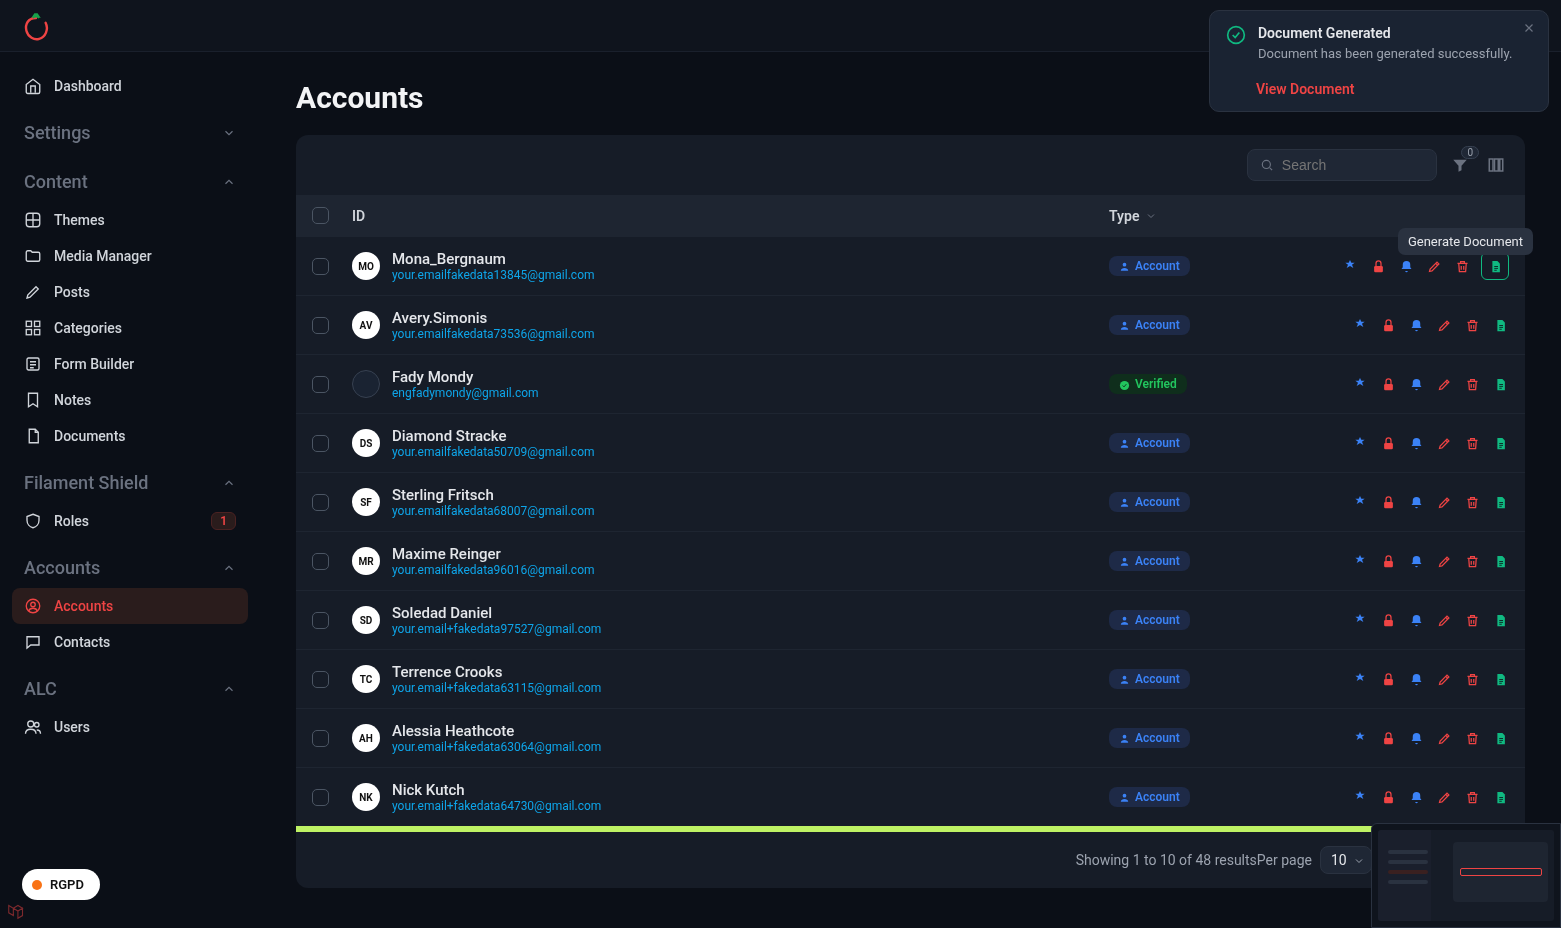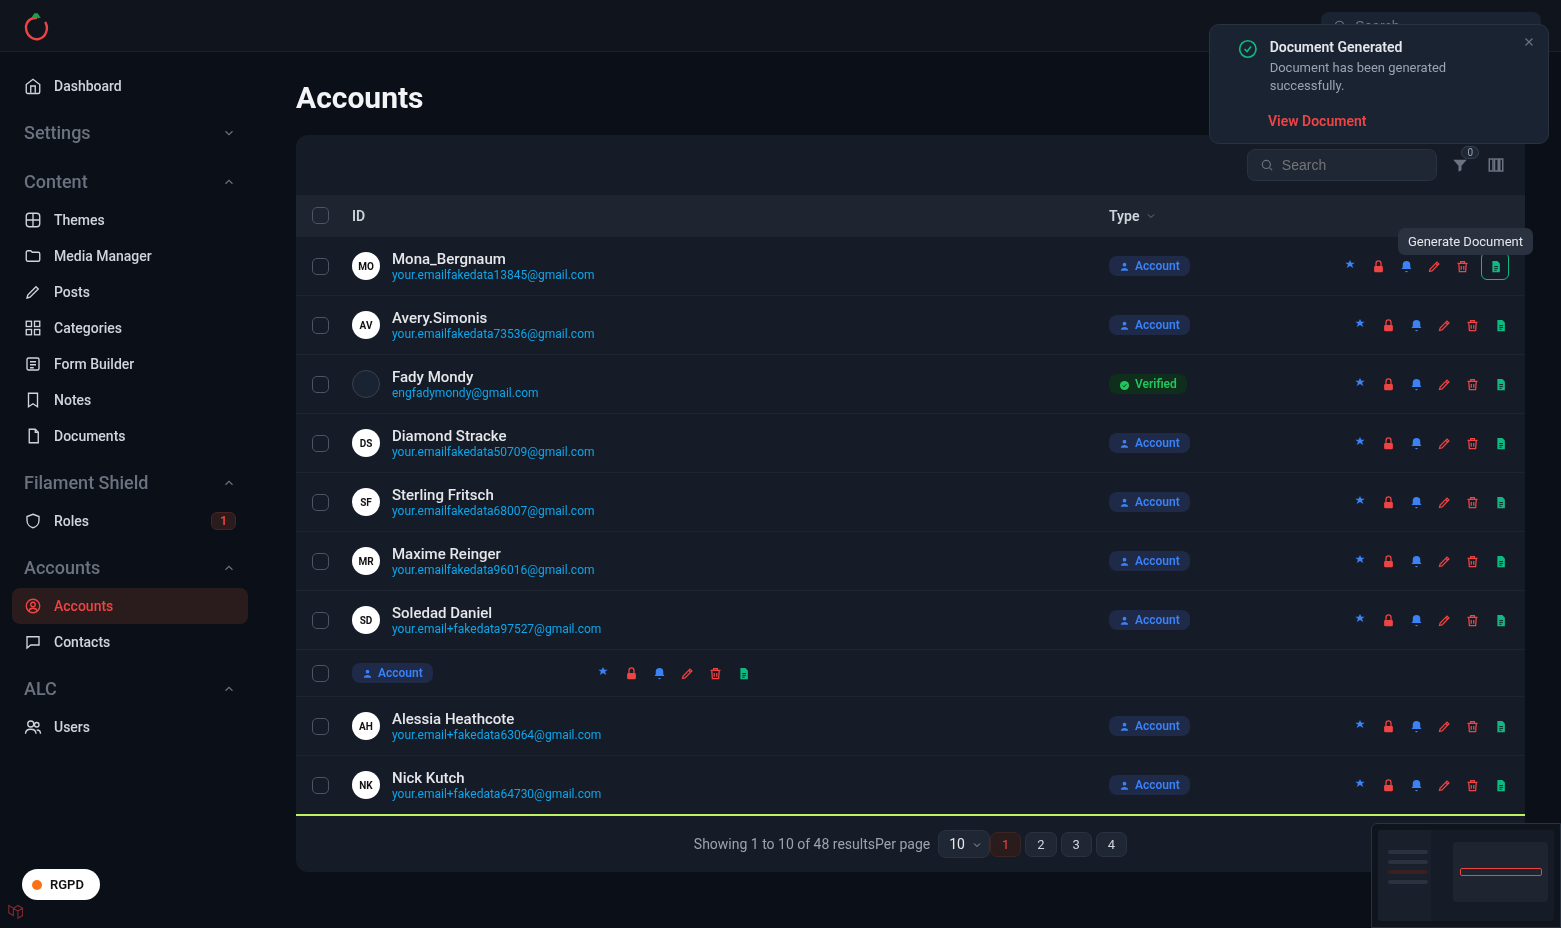--- a/index.html
+++ b/index.html
@@ -36,27 +36,27 @@
 .avatar { width:28px; height:28px; border-radius:50%; background:#fff; color:#111; font-size:10px; font-weight:700; display:flex; align-items:center; justify-content:center; flex-shrink:0; }
 .avatar.dark { background:#1a2332; color:#e5e7eb; border:1px solid #374151; }
 .name-block { display:flex; flex-direction:column; }
 .uname { color:#e5e7eb; font-weight:500; font-size:15px; }
 .uemail { color:#0ea5e9; font-size:12px; }
 .tag { display:inline-flex; align-items:center; gap:5px; padding:3px 10px; border-radius:8px; font-size:12px; font-weight:600; }
 .tag.account { background:#1e2a47; color:#3b82f6; }
 .tag.verified { background:#0f2e1c; color:#22c55e;align-items:flex-end; }
 .row-action { width:18px; height:18px; cursor:pointer; display:flex; align-items:center; justify-content:center; }
 .row-action.highlighted { border:1.5px solid #10b981; border-radius:6px; padding:5px; width:28px; height:28px; }
-.tfoot { display:flex; align-items:center; justify-content:center; padding:14px 16px; color:#9ca3af; font-size:14px; border-top:2px solid #bef264; }
+.tfoot { display:flex; align-items:center; justify-content:flex-end; padding:14px 16px; color:#9ca3af; font-size:14px; border-top:6px solid #bef264; }
 .perpage { display:flex; align-items:center; gap:8px; }
 .select { background:#1f2735; border:1px solid #2a3240; border-radius:8px; padding:5px 24px 5px 10px; color:#e5e7eb; position:relative; }
 .pager { display:flex; gap:4px; }
 .pbtn { background:#1f2735; border:1px solid #2a3240; color:#d1d5db; border-radius:7px; padding:4px 11px; cursor:pointer; font-size:13px; }
 .pbtn.active { color:#ef4444; border-color:#3b2424; background:#2a1c1c; }
-.toast { position:absolute; top:24px; right:12px; width:340px; background:#1a2332; border:1px solid #2a3240; border-radius:10px; padding:14px 28px; z-index:50; }
+.toast { position:absolute; top:10px; right:12px; width:340px; background:#1a2332; border:1px solid #2a3240; border-radius:10px; padding:14px 16px; z-index:50; }
 .toast-head { display:flex; align-items:flex-start; gap:12px; }
 .toast-title { color:#e5e7eb; font-weight:600; font-size:14px; }
 .toast-msg { color:#9ca3af; font-size:13px; margin-top:4px; line-height:1.4; }
 .toast-link { color:#ef4444; font-weight:600; font-size:14px; margin-top:18px; margin-left:30px; cursor:pointer; }
 .toast-close { position:absolute; top:10px; right:12px; color:#6b7280; cursor:pointer; }
 .tooltip { position:absolute; background:#2a3240; color:#e5e7eb; font-size:13px; padding:6px 10px; border-radius:7px; z-index:40; white-space:nowrap; }
 .pip { position:fixed; right:0; bottom:0; width:190px; height:105px; background:#0f141d; border:1px solid #2a3240; border-radius:6px 0 0 0; z-index:60; padding:6px; }
 .pip-inner { width:100%; height:100%; background:linear-gradient(90deg,#1a1f2c 30%,#161c27 30%); border-radius:3px; position:relative; }
 .pip-box { position:absolute; right:6px; top:12px; width:95px; height:60px; background:#1e2531; border-radius:4px; }
 .pip-line { position:absolute; left:10px; width:40px; height:4px; background:#2a3240; border-radius:2px; }
@@ -707,20 +707,27 @@
                 <path d="M7 3h8l4 4v14H7V3z"></path>
                 <path d="M10 12h6M10 15h6M10 18h4" stroke="#0b0f17" stroke-width="1.3"></path>
               </svg>
             </div>
           </div>
   </div>
         <div class="row">
     <div class="col-check">
             <div class="chk"></div>
           </div>
+    <div class="col-id" style="gap:12px">
+      <div class="avatar">TC</div>
+      <div class="name-block">
+        <span class="uname">Terrence Crooks</span>
+        <span class="uemail">your.email+fakedata63115@gmail.com</span>
+      </div>
+    </div>
     <div class="col-type">
             <span class="tag account">
               <svg width="11" height="11" viewBox="0 0 24 24" fill="#3b82f6">
                 <circle cx="12" cy="8" r="4"></circle>
                 <path d="M4 21c0-4 4-6 8-6s8 2 8 6"></path>
               </svg>
               <span>Account</span>
             </span>
           </div>
     <div class="col-actions">

